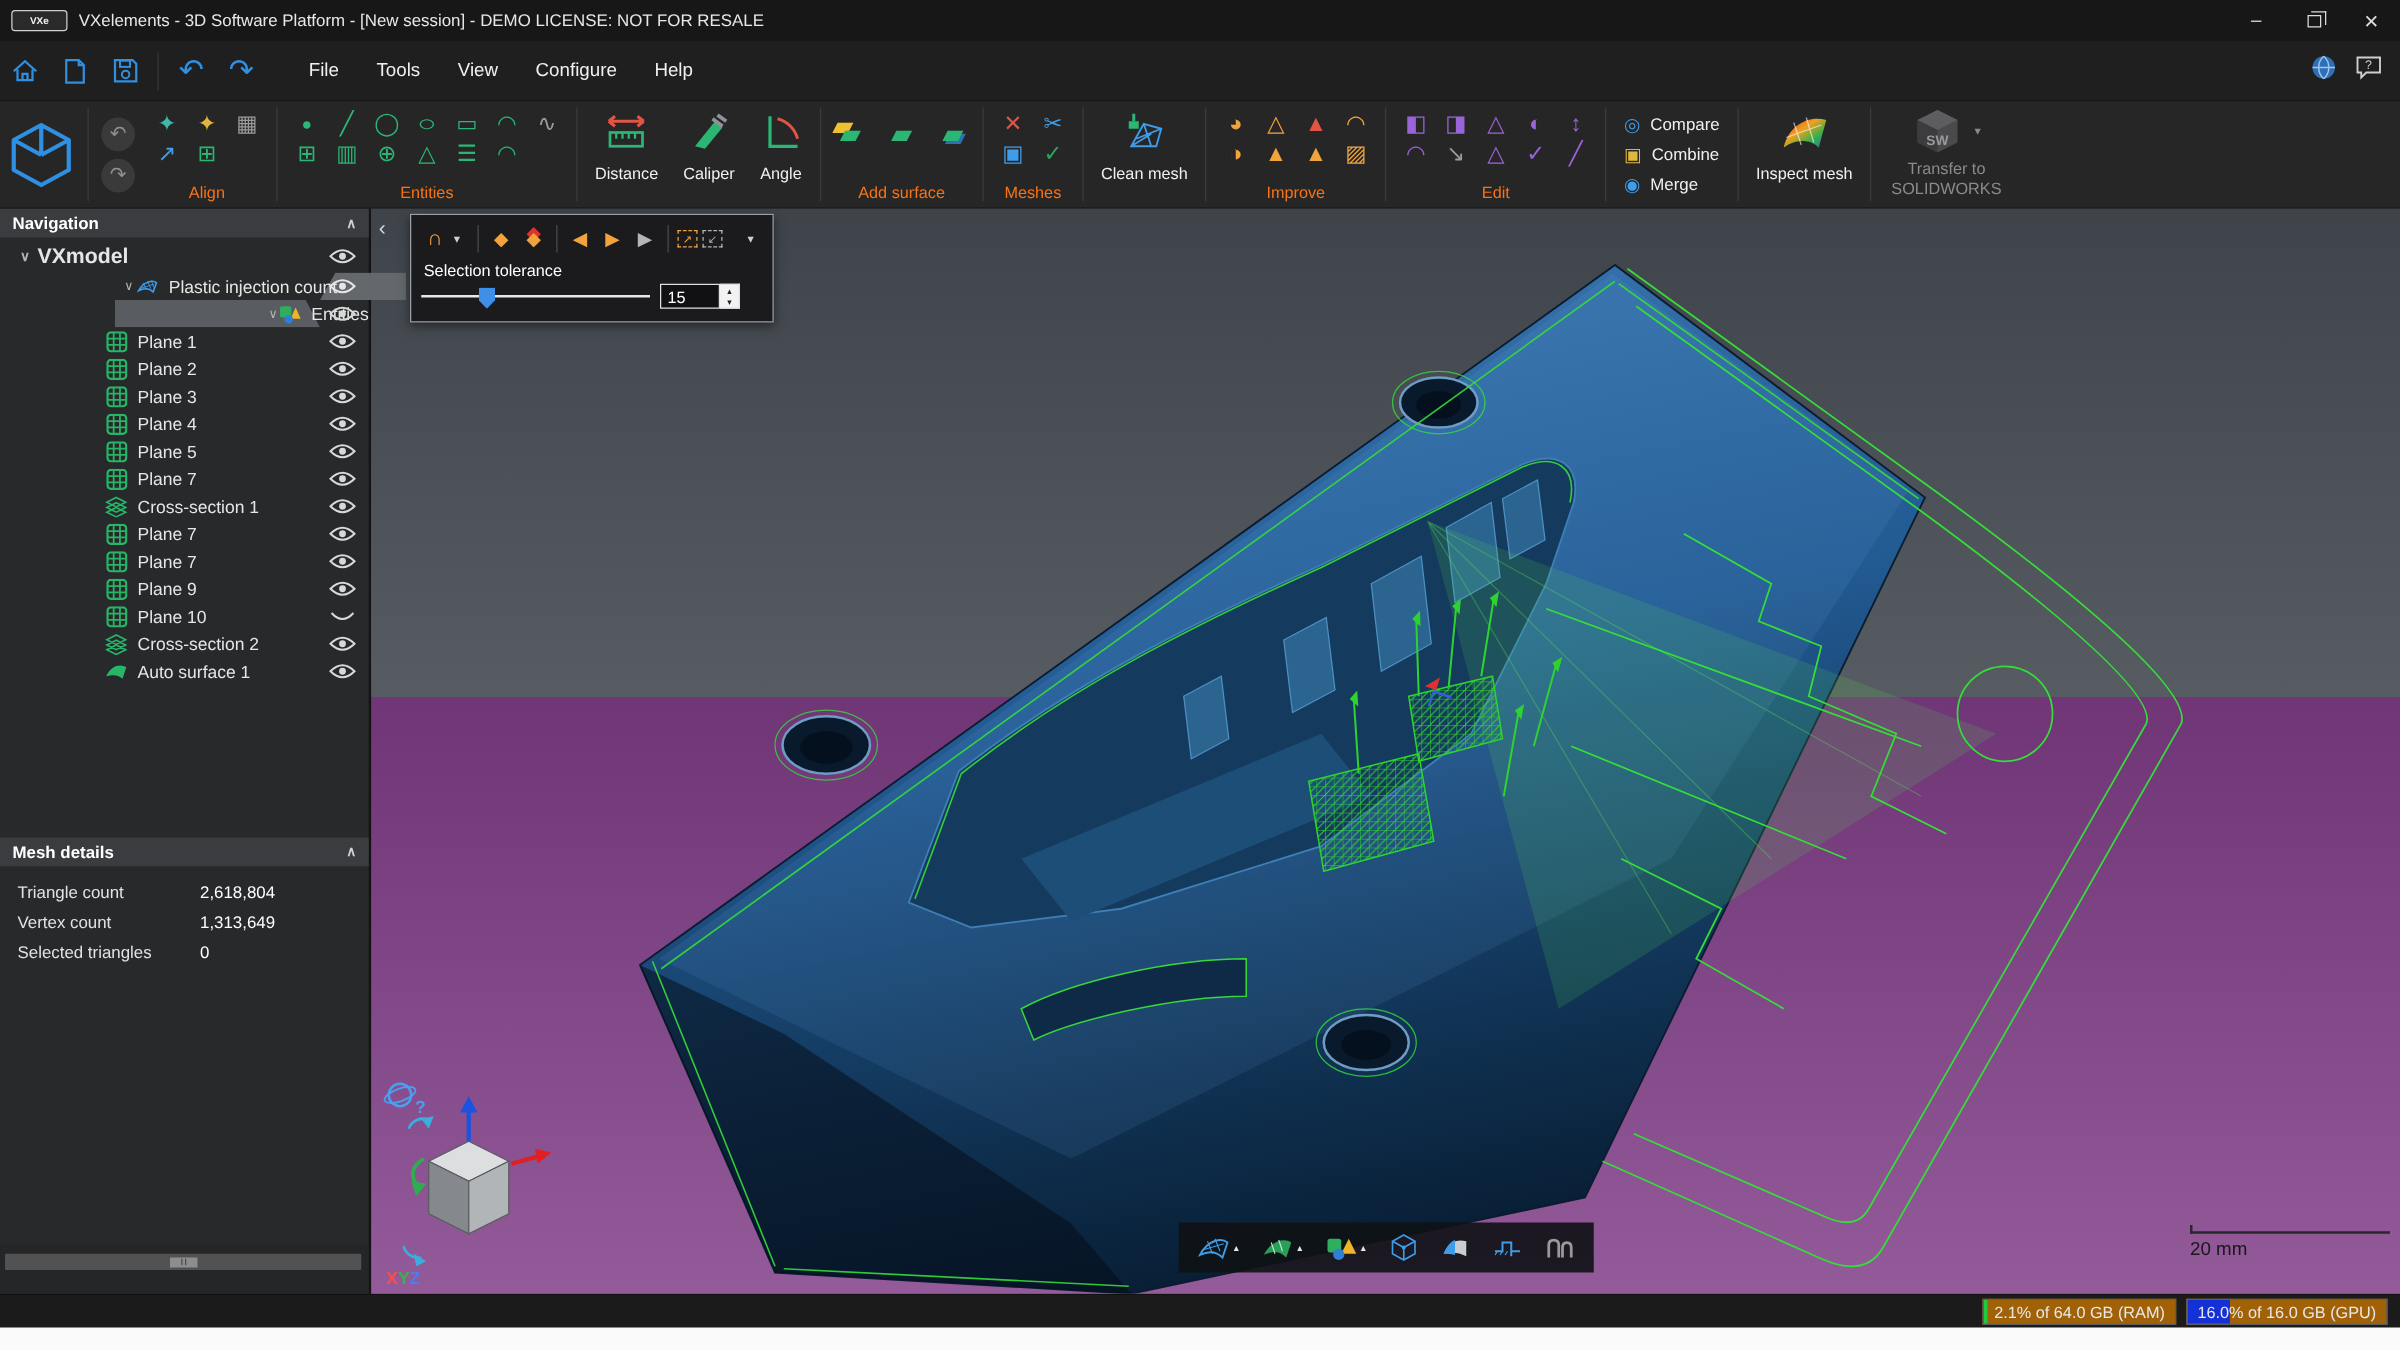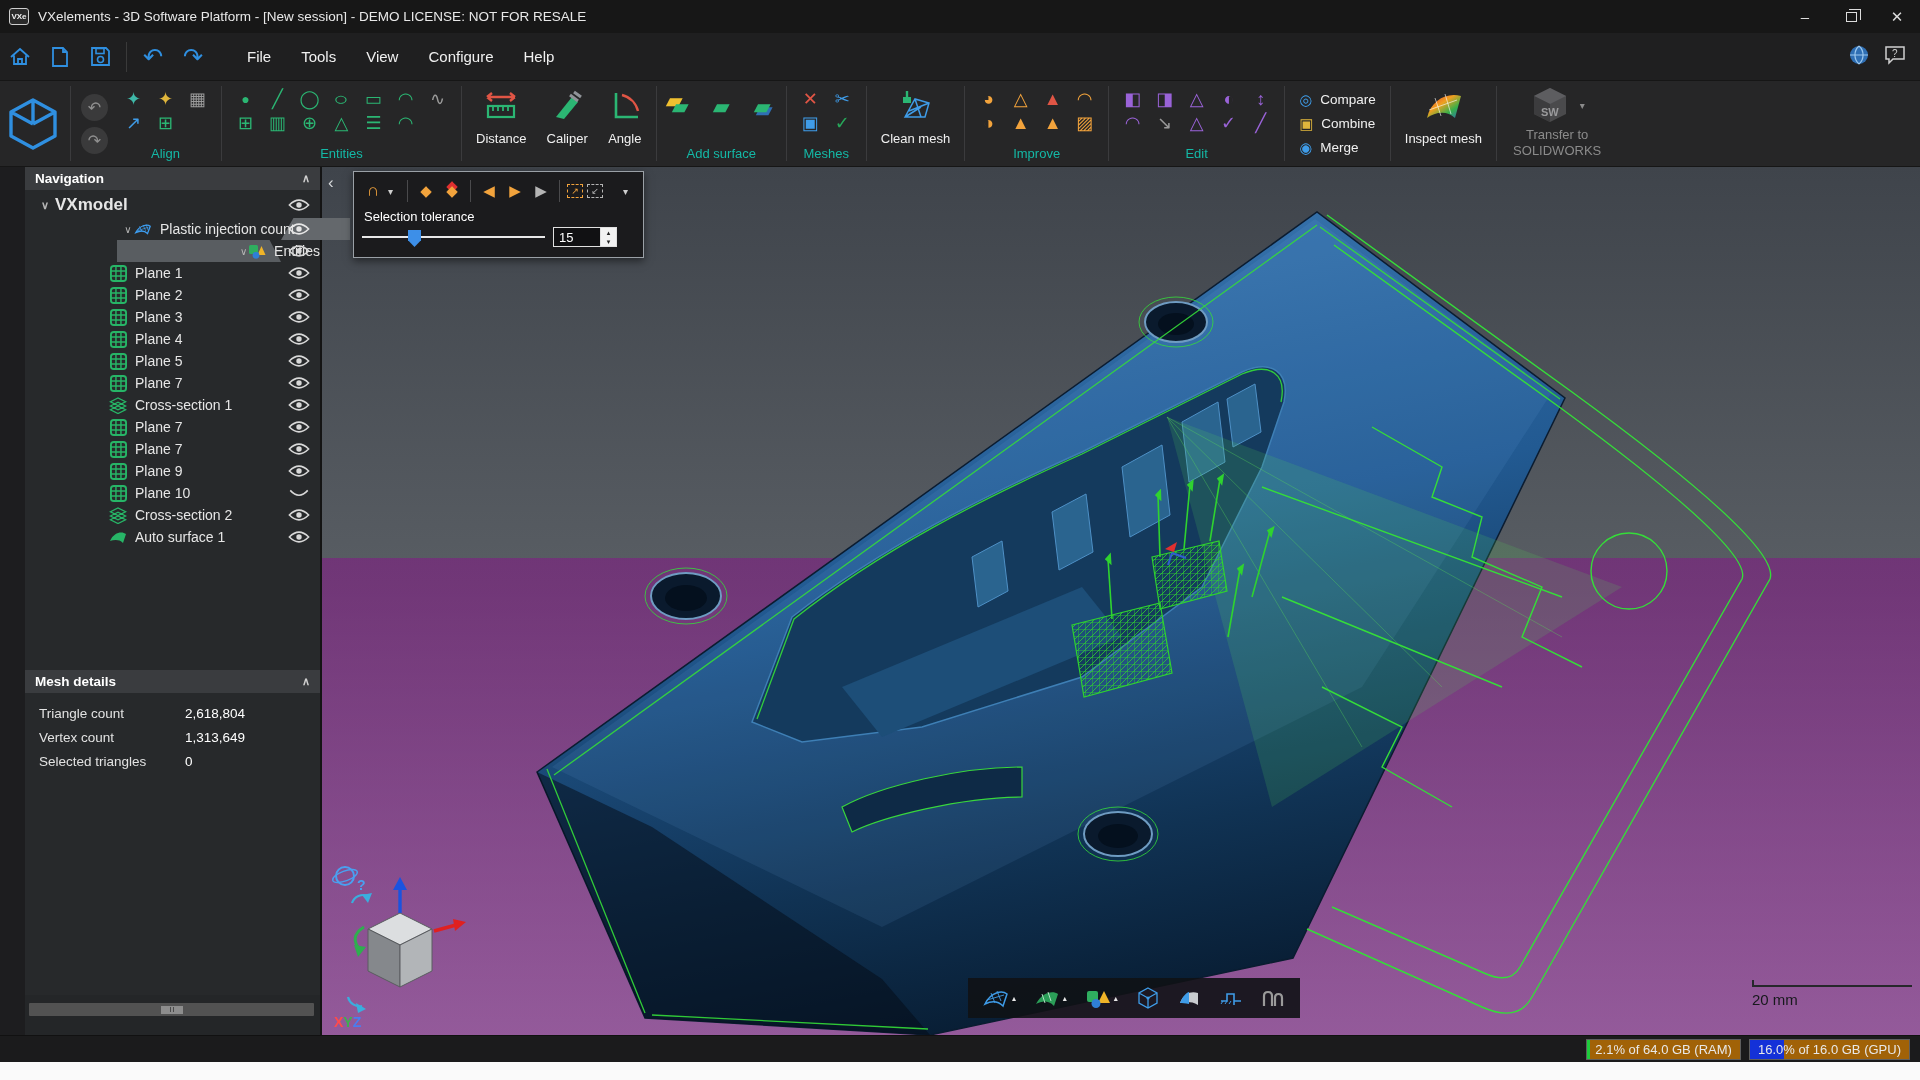--- a/index.html
+++ b/index.html
@@ -2,21 +2,21 @@
 <html><head>
 <meta charset="utf-8">
 <style>
   * { margin:0; padding:0; box-sizing:border-box; }
   html,body { width:1920px; height:1080px; overflow:hidden; background:#000;
               font-family:"Liberation Sans", sans-serif; }
   #app { position:relative; width:1920px; height:1080px; background:#1d1d1f; }
 
   
   #titlebar { height:33px; background:#171717; display:flex; align-items:center; color:#e8e8e8; }
-  #vxe-badge { margin-left:9px; width:20px; height:17px; border:1px solid #cfcfcf; border-radius:3px;
+  #vxe-badge { margin-left:9px; width:45px; height:17px; border:1px solid #cfcfcf; border-radius:3px;
                font-size:8px; font-weight:bold; color:#f0f0f0; display:flex; align-items:center; justify-content:center;
                background:#2a2a2a; }
   #title-text { margin-left:9px; font-size:13.5px; }
   #win-controls { margin-left:auto; display:flex; height:100%; }
   .winbtn { width:46px; height:100%; display:flex; align-items:center; justify-content:center;
             color:#dcdcdc; font-size:15px; }
   .restore-glyph { width:11px; height:10px; border:1px solid #dcdcdc; position:relative; }
   .restore-glyph::before { content:""; position:absolute; left:2px; top:-4px; width:11px; height:10px;
             border:1px solid #dcdcdc; border-left:none; border-bottom:none; }
 
@@ -27,42 +27,42 @@
   .qchar { font-size:24px; color:#2f8fe0; }
   #menu-items { display:flex; gap:30px; margin-left:34px;align-items:center; }
   .menu-item { color:#f0f0f0; font-size:15px; }
   #menubar-right { margin-left:auto; display:flex; align-items:center; gap:14px; margin-right:14px; }
 
   
   #ribbon { height:86px; background:#262627; display:flex; align-items:stretch; border-bottom:1px solid #161616; }
   .vsep { width:1px; background:#3b3b3d; margin:5px 4px; }
   .rgroup { display:flex; flex-direction:column; justify-content:flex-start; padding:4px 7px 2px 7px; }
   .irow { display:flex; gap:7px; align-items:center; }
-  .glabel { text-align:center; font-size:13px; color:#14b8a6; margin-top:auto; padding-bottom:3px; }
+  .glabel { text-align:center; font-size:13px; color:#f97316; margin-top:auto; padding-bottom:3px; }
   .ric { width:25px; height:24px; display:flex; align-items:center; justify-content:center; font-size:18px; line-height:1; }
   .green { color:#2bb673; } .orange { color:#f2a33c; } .purple { color:#9a63d8; }
   .blue { color:#3f9ce8; } .red { color:#e05545; } .gray { color:#9a9a9a; }
   .bigbtn { display:flex; flex-direction:column; align-items:center; padding:6px 10px 0 10px; }
   .bigbtn .blabel { font-size:13px; color:#f0f0f0; margin-top:6px; }
   .bigicon { height:38px; display:flex; align-items:center; justify-content:center; font-size:28px; }
   #vxmodel-cube { width:66px; display:flex; align-items:center; justify-content:center; }
   #undo-redo-col { display:flex; flex-direction:column; gap:6px; justify-content:center; padding:0 6px; }
   .roundbtn { width:27px; height:27px; border-radius:50%; background:#3a3a3b; color:#8f8f8f;
               display:flex; align-items:center; justify-content:center; font-size:16px; }
   #cmp-stack { display:flex; flex-direction:column; justify-content:center; gap:6px; padding:0 10px; }
   .cmp-row { display:flex; align-items:center; gap:8px; font-size:13.5px; color:#f0f0f0; }
   .cmp-ic { font-size:15px; }
   #transfer-btn { display:flex; flex-direction:column; align-items:center; padding:4px 12px 0 12px; color:#8b8b8b; }
   #transfer-btn .blabel { font-size:13px; text-align:center; line-height:1.25; margin-top:2px; color:#8b8b8b; }
 
   
   #main { display:flex; height:868px; }
 
   
-  #leftpanel { width:297px; background:#27292b; display:flex; flex-direction:column; border-right:2px solid #141414; position:relative;margin-left:25px; }
+  #leftpanel { width:297px; background:#27292b; display:flex; flex-direction:column; border-right:2px solid #141414; position:relative; }
   .panel-header { height:23px; background:#3a3c3f; color:#fff; font-size:13.5px; font-weight:bold;
                   display:flex; align-items:center; padding:0 10px; }
   .panel-header .chev { margin-left:auto; font-size:11px; color:#cfcfcf; }
   #tree { padding-top:2px; }
   .trow { height:22px; display:flex; align-items:center; position:relative; color:#e6e6e6; font-size:14px; }
   .trow .twisty { width:12px; font-size:10px; color:#b5b5b5; text-align:center; }
   .trow .ticon { width:18px; height:18px; margin-right:8px; display:flex; align-items:center; justify-content:center; }
   .trow .eye { position:absolute; right:8px; width:26px; height:18px; display:flex; align-items:center; justify-content:center; }
   .row-vx { height:26px; font-size:17px; font-weight:bold; padding-left:10px; }
   .row-vx .twisty { width:20px; font-size:11px; }

